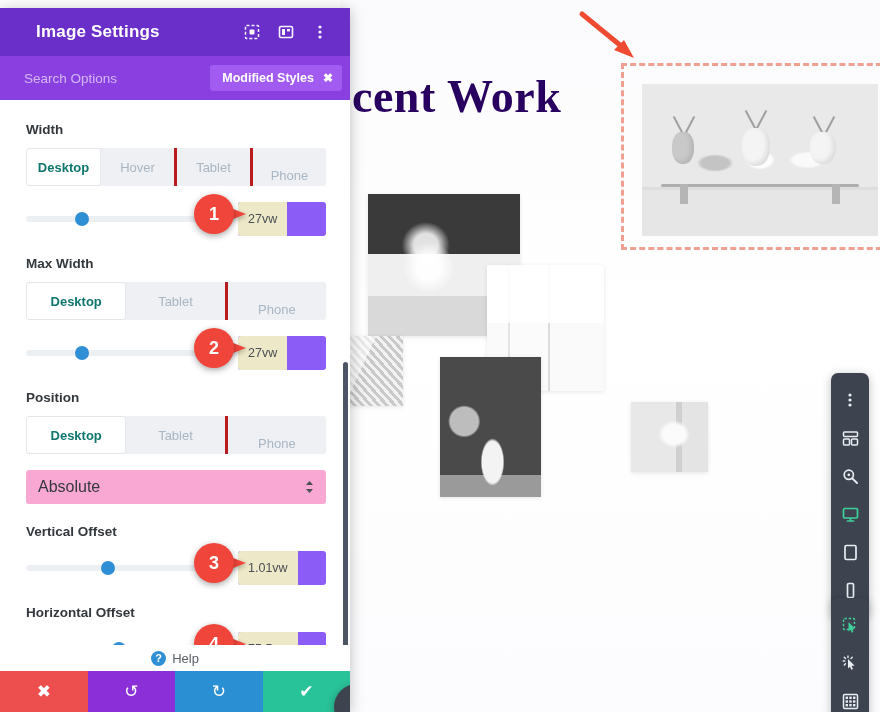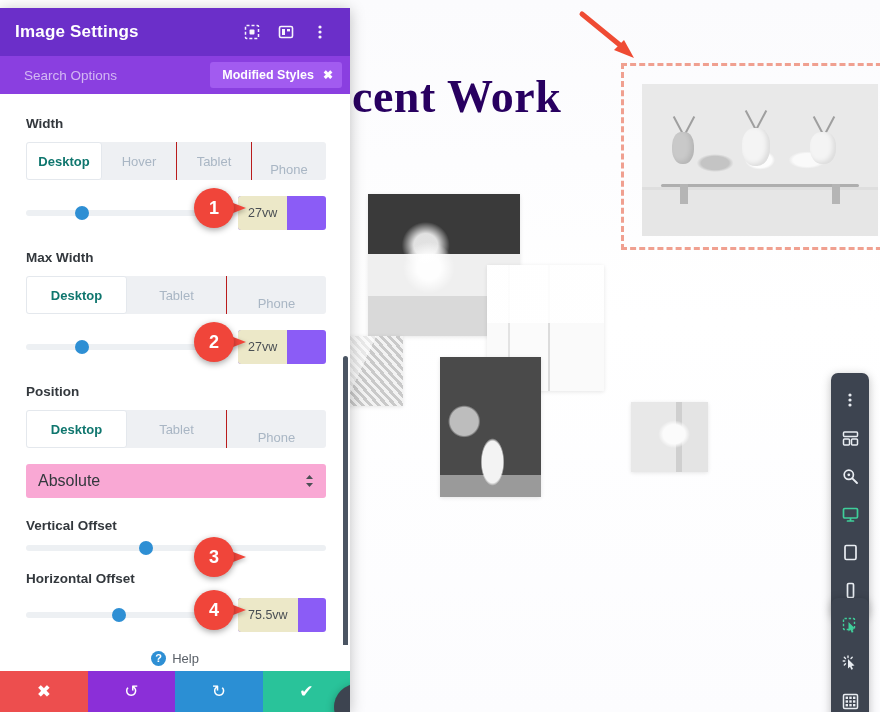--- a/index.html
+++ b/index.html
@@ -100,28 +100,28 @@
   .arrow-svg { position: absolute; left: 578px; top: 10px; width: 62px; height: 50px; }
 
   
   .panel {
     position: absolute; left: 0; top: 8px; width: 350px; height: 704px;
     background: #ffffff; box-shadow: 0 2px 14px rgba(0,0,0,.25);
     display: flex; flex-direction: column; overflow: hidden;
   }
   .panel-header {
     background: #6b2fc9; height: 48px; display: flex; align-items: center;
-    padding: 0 16px 0 15px; color: #fff; flex: 0 0 auto;
+    padding: 0 16px 0 36px; color: #fff; flex: 0 0 auto;
   }
   .panel-title { font-size: 17px; font-weight: 700; letter-spacing: .2px; flex: 1; }
   .hicon { width: 28px; height: 28px; display:flex; align-items:center; justify-content:center;
            margin-left: 6px; opacity: .95; cursor: pointer; }
 
   .panel-search {
-    background: #8a3fe0; height: 38px; display: flex; align-items: center;
+    background: #8a3fe0; height: 44px; display: flex; align-items: center;
     padding: 0 8px 0 24px; flex: 0 0 auto;
   }
   .search-input {
     flex: 1; background: transparent; border: 0; outline: none;
     color: #fff; font-size: 13.5px; font-family: "Liberation Sans", sans-serif;
   }
   .search-input::placeholder { color: rgba(255,255,255,.62); }
   .chip {
     background: #a25bf0; color: #fff; font-size: 12.5px; font-weight: 700;
     border-radius: 3px; padding: 6px 9px 6px 12px; display: flex; align-items: flex-start;
@@ -135,21 +135,21 @@
   }
   .field { margin-bottom: 20px; }
   .field-label { font-size: 13.5px; font-weight: 700; color: #33383d; margin-bottom: 11px; }
 
   .seg {
     display: flex; background: #eef0f3; border-radius: 3px; overflow: hidden; height: 38px;
   }
   .seg-btn {
     flex: 1; display: flex; align-items: center; justify-content: center;
     font-size: 13px; color: #a9b6c4; cursor: pointer; user-select: none;
-    border-right: 1px solid #b91c1c;
+    border-right: 3px solid #b91c1c;
   }
   .seg-btn:last-child { border-right: 0; margin-top: 17px; }
   .seg-btn.active {
     background: #ffffff; color: #0f766e; font-weight: 700;
     border: 1px solid #e4e8ed; border-radius: 3px;
   }
 
   .slider-row { display: flex; align-items: center; gap: 0; margin-top: 16px; position: relative; }
   .track { position: relative; flex: 1 1 auto; height: 6px; background: #edf0f3; border-radius: 3px; }
   .knob {
@@ -378,20 +378,23 @@
             </svg>
           </span>
         </div>
       </div>
 
       <div class="field">
         <div class="field-label">Vertical Offset</div>
         <div class="slider-row" style="margin-top:12px;">
           <div class="track">
             <div class="knob" style="left:40%;"></div>
+          </div>
+          <div class="valbox">
+            <div class="valtext">1.01vw</div>
           </div>
           <div class="callout" style="left:168px; top:-8px;">
             <div class="tip"></div>
               <div class="pin"></div>
             <div class="num">3</div>
           </div>
         </div>
       </div>
 
       <div class="field">

